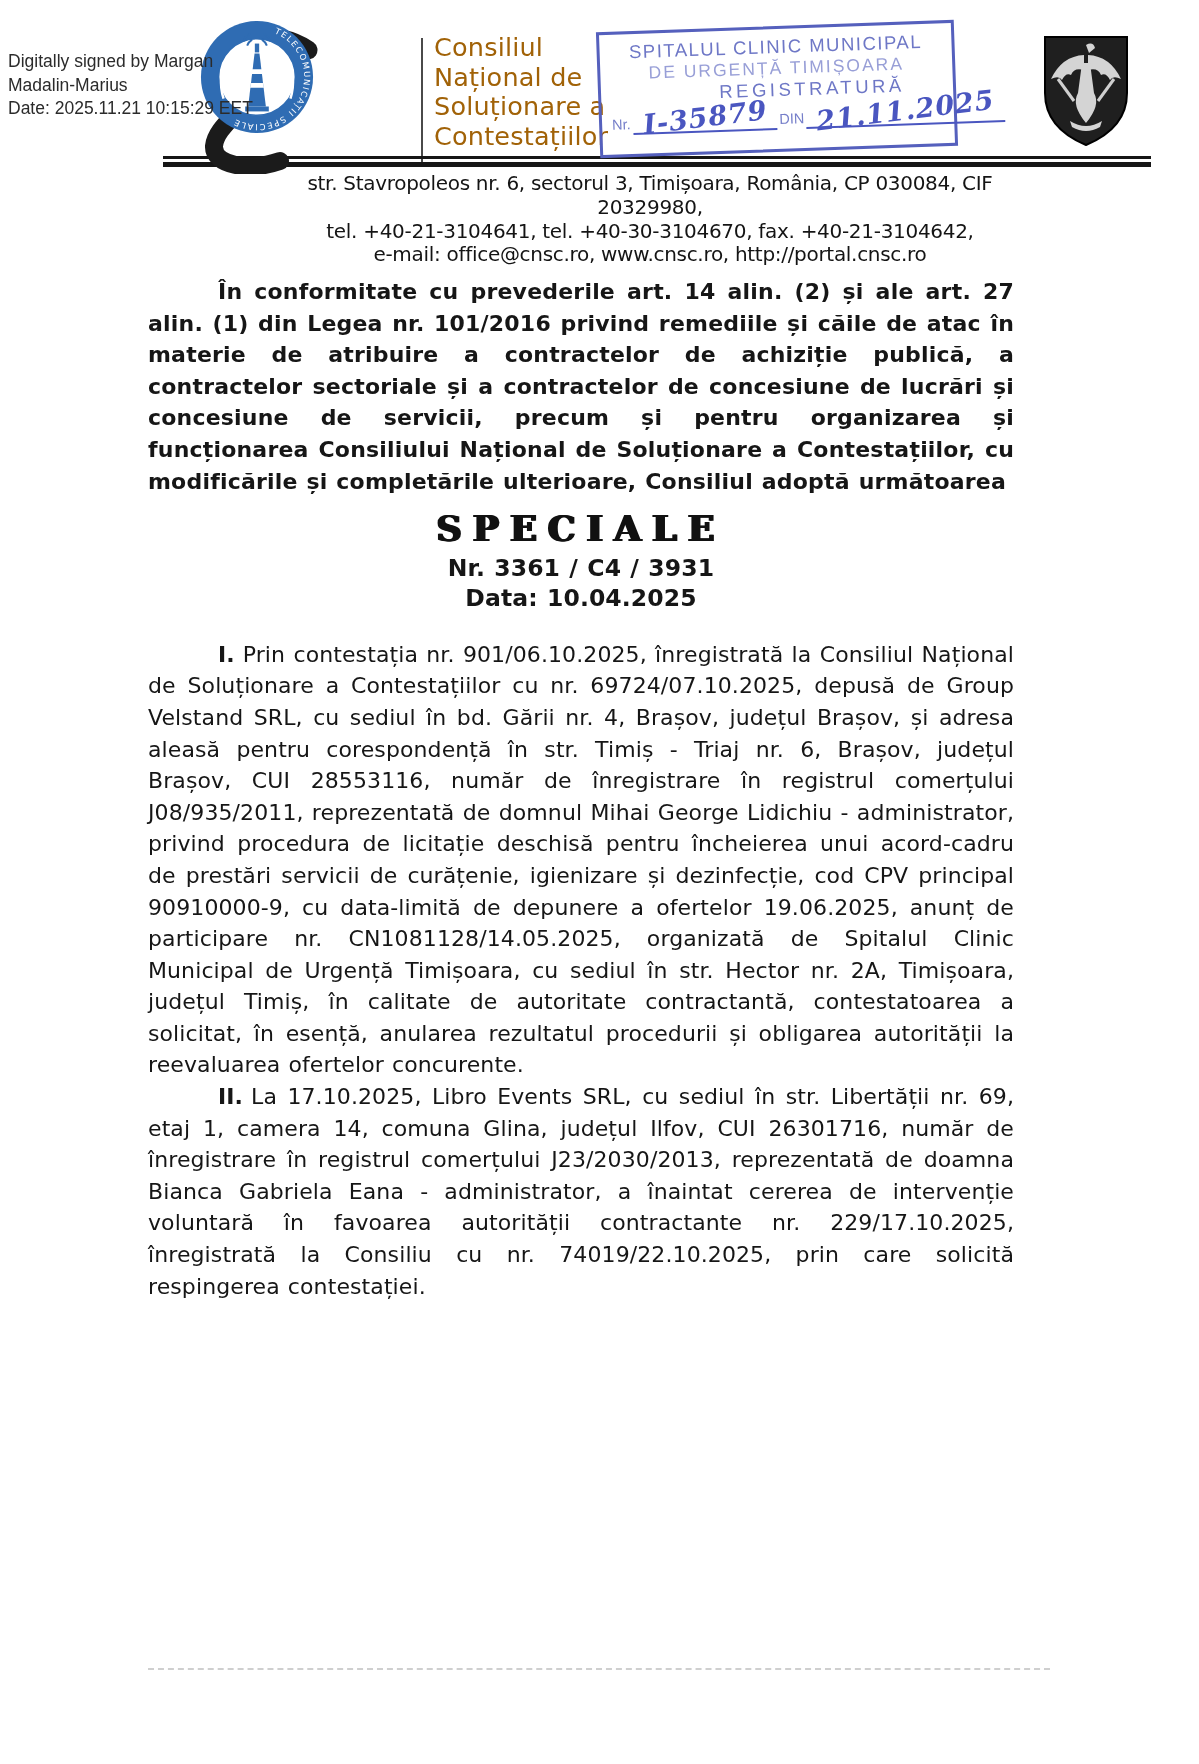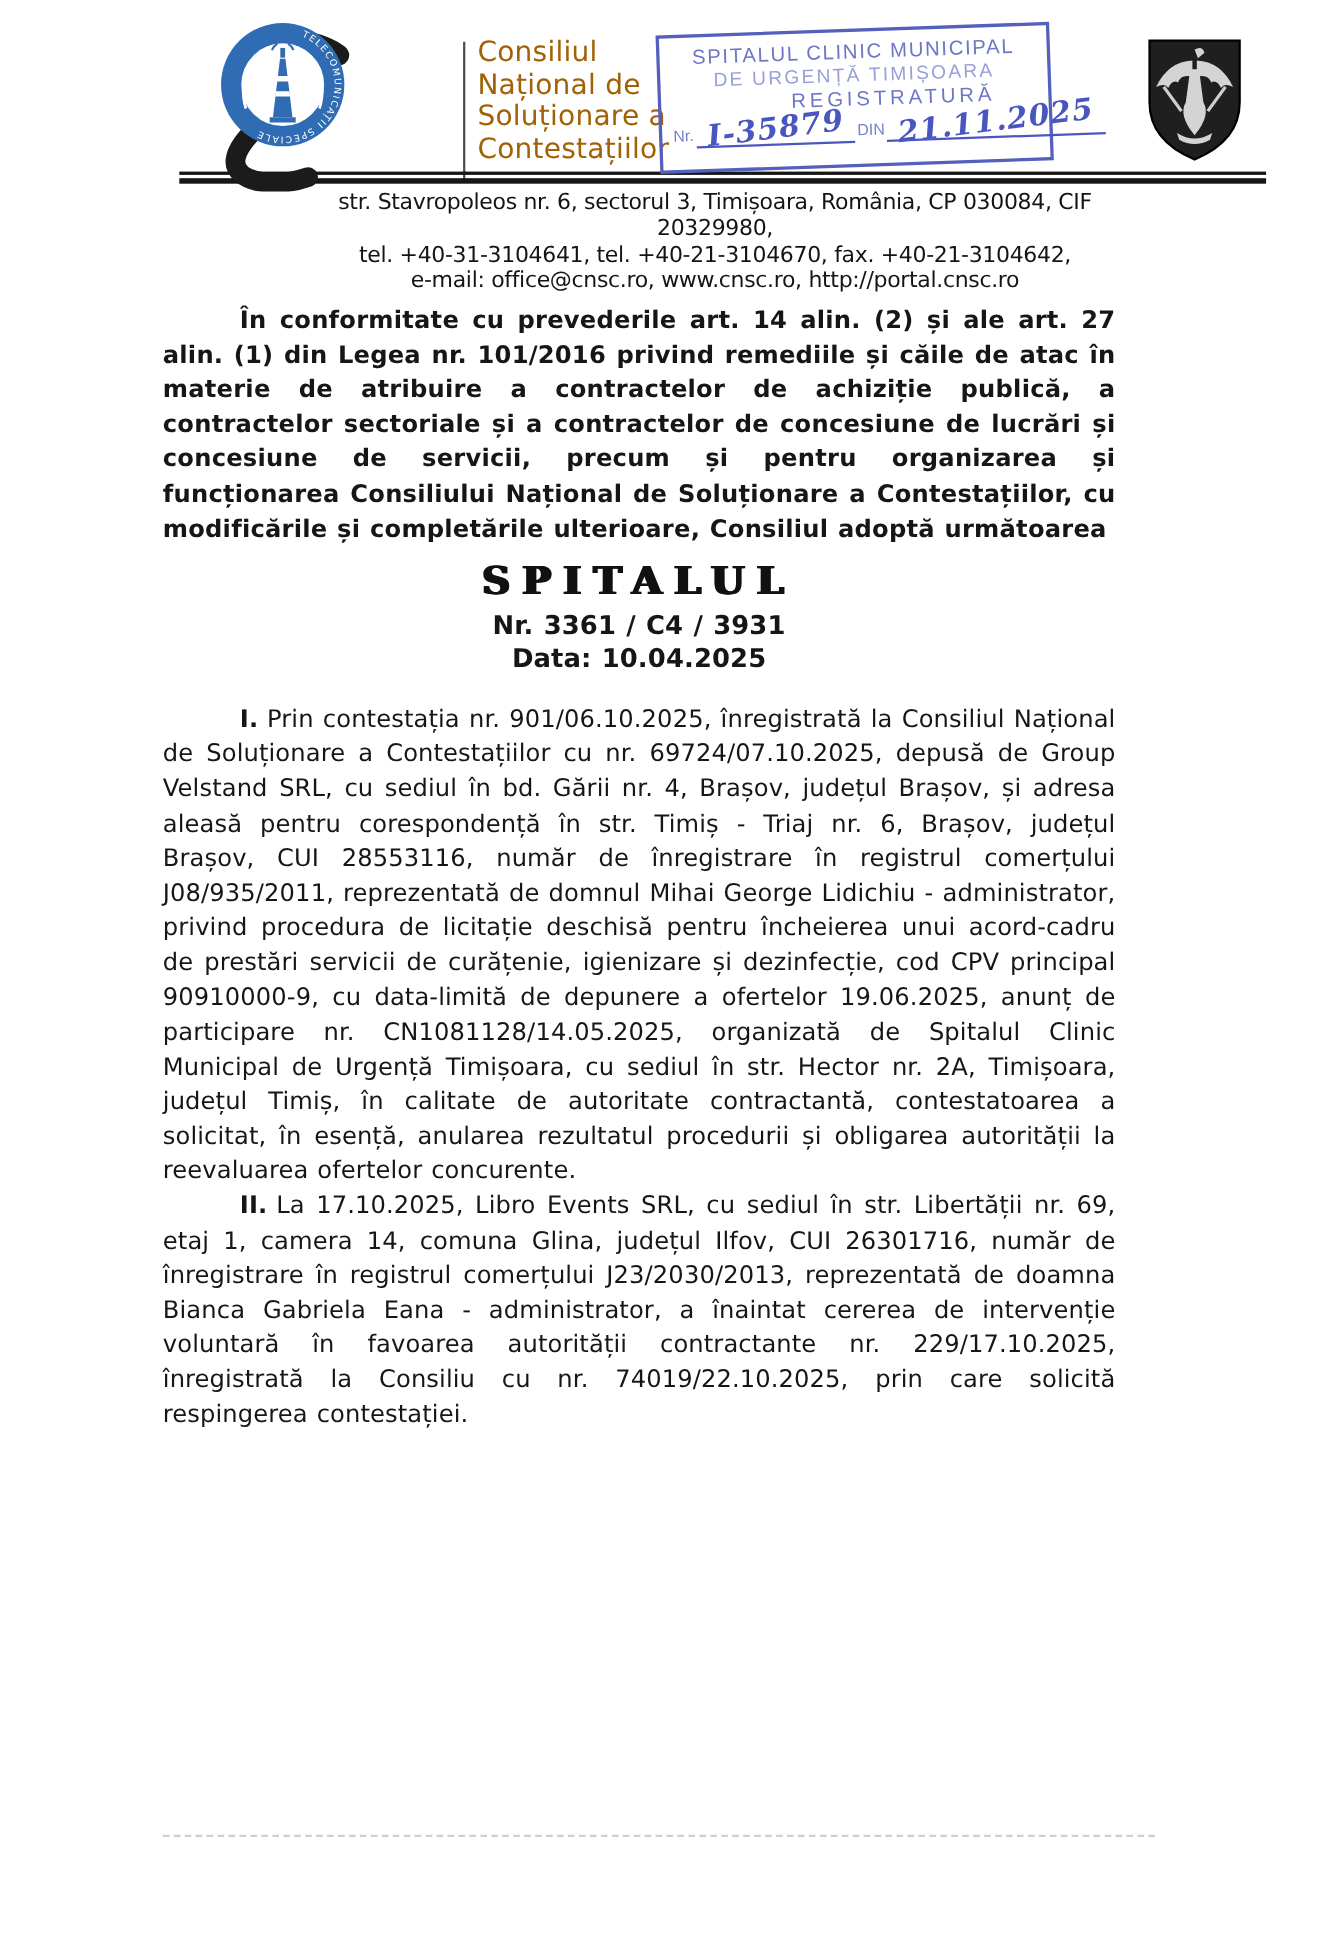--- a/index.html
+++ b/index.html
@@ -79,20 +79,25 @@
   }
   .pagenum b{font-weight:bold;}
 </style>
 </head>
 <body>
 
 <div class="page">
 
   <div class="header">
 
+    <div class="sig-block">
+      <div>Digitally signed by Margan</div>
+      <div>Madalin-Marius</div>
+      <div>Date: 2025.11.21 10:15:29 EET</div>
+    </div>
 
     <svg class="scribble" viewBox="0 0 188 152">
       <path d="M150,28 C118,6 66,12 58,44 C52,68 80,84 106,74" fill="none" stroke="#1b1b1b" stroke-width="19" stroke-linecap="round"></path>
       <path d="M112,36 C100,82 58,100 56,124 C55,143 90,150 122,139" fill="none" stroke="#1b1b1b" stroke-width="18" stroke-linecap="round"></path>
     </svg>
 
     <svg class="seal" viewBox="0 0 120 120">
       <circle cx="60" cy="60" r="57" fill="#2f6cb3"></circle>
       <circle cx="60" cy="60" r="39" fill="#ffffff"></circle>
       <circle cx="60" cy="60" r="39" fill="none" stroke="#2f6cb3" stroke-width="1.5"></circle>
@@ -152,30 +157,30 @@
         <path d="M18,46 l16,22"></path>
         <path d="M74,46 l-16,22"></path>
       </g>
     </svg>
   </div>
 
   <div class="double-rule"></div>
 
   <div class="contact">
     <div>str. Stavropoleos nr. 6, sectorul 3, Timișoara, România, CP 030084, CIF 20329980,</div>
-    <div>tel. +40-31-3104641, tel. +40-21-3104670, fax. +40-21-3104642,</div>
+    <div>tel. +40-21-3104641, tel. +40-30-3104670, fax. +40-21-3104642,</div>
     <div>e-mail: office@cnsc.ro, www.cnsc.ro, http://portal.cnsc.ro</div>
   </div>
 
   <div class="doc-body">
 
     <p class="intro">În conformitate cu prevederile art. 14 alin. (2) și ale art. 27 alin. (1) din Legea nr. 101/2016 privind remediile și căile de atac în materie de atribuire a contractelor de achiziție publică, a contractelor sectoriale și a contractelor de concesiune de lucrări și concesiune de servicii, precum și pentru organizarea și funcționarea Consiliului Național de Soluționare a Contestațiilor, cu modificările și completările ulterioare, Consiliul adoptă următoarea</p>
 
     <div class="decision-head">
-      <div class="dec-title">SPITALUL</div>
+      <div class="dec-title">SPECIALE</div>
       <div class="dec-nr">Nr. 3361 / C4 / 3931</div>
       <div class="dec-date">Data: 10.04.2025</div>
     </div>
 
     <p class="par par-first">
       <span class="par-label">I.</span><span>Prin contestația nr. 901/06.10.2025, înregistrată la Consiliul Național de Soluționare a Contestațiilor cu nr. 69724/07.10.2025, depusă de Group Velstand SRL, cu sediul în bd. Gării nr. 4, Brașov, județul Brașov, și adresa aleasă pentru corespondență în str. Timiș - Triaj nr. 6, Brașov, județul Brașov, CUI 28553116, număr de înregistrare în registrul comerțului J08/935/2011, reprezentată de domnul Mihai George Lidichiu - administrator, privind procedura de licitație deschisă pentru încheierea unui acord-cadru de prestări servicii de curățenie, igienizare și dezinfecție, cod CPV principal 90910000-9, cu data-limită de depunere a ofertelor 19.06.2025, anunț de participare nr. CN1081128/14.05.2025, organizată de Spitalul Clinic Municipal de Urgență Timișoara, cu sediul în str. Hector nr. 2A, Timișoara, județul Timiș, în calitate de autoritate contractantă, contestatoarea a solicitat, în esență, anularea rezultatul procedurii și obligarea autorității la reevaluarea ofertelor concurente.</span>
     </p>
 
     <p class="par">
       <span class="par-label">II.</span><span>La 17.10.2025, Libro Events SRL, cu sediul în str. Libertății nr. 69, etaj 1, camera 14, comuna Glina, județul Ilfov, CUI 26301716, număr de înregistrare în registrul comerțului J23/2030/2013, reprezentată de doamna Bianca Gabriela Eana - administrator, a înaintat cererea de intervenție voluntară în favoarea autorității contractante nr. 229/17.10.2025, înregistrată la Consiliu cu nr. 74019/22.10.2025, prin care solicită respingerea contestației.</span>

